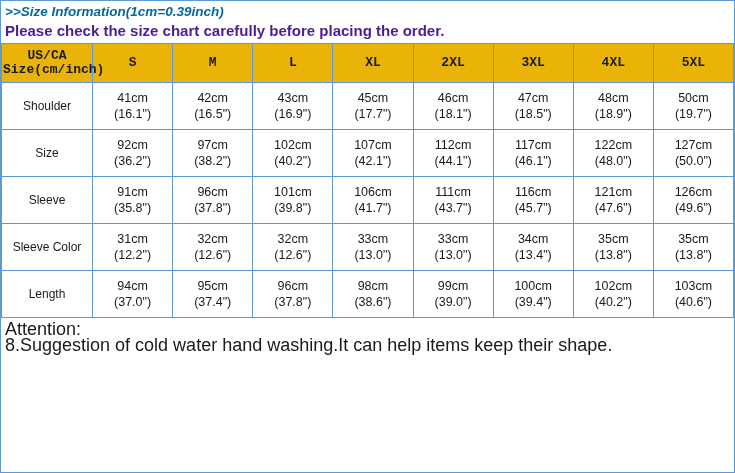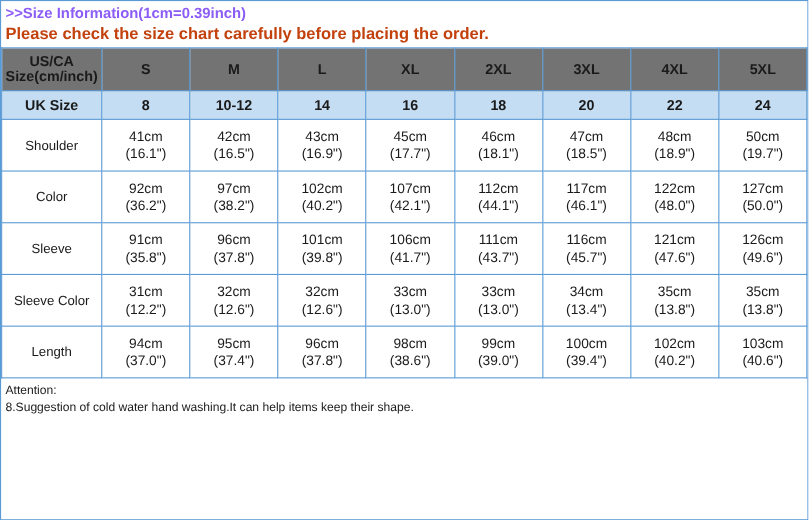--- a/index.html
+++ b/index.html
@@ -19,49 +19,51 @@
     height: 473px;
     box-sizing: border-box;
     border: 1px solid #5b9bd5;
     background: #ffffff;
     display: flex;
     flex-direction: column;
   }
   .header-line {
     font-size: 13.5px;
     font-weight: bold;
-    color: #8b5cf6;
+    color: #0369a1;
     padding: 3px 4px 0 4px;
     line-height: 15px;
+    font-style: italic;
   }
   .subheader-line {
     font-size: 15px;
     font-weight: bold;
-    color: #c2410c;
+    color: #4c1d95;
     padding: 3px 4px 4px 4px;
     line-height: 17px;
   }
   table.size-table {
     border-collapse: collapse;
     width: 100%;
     table-layout: fixed;
   }
   table.size-table td {
     border: 1px solid #5b9bd5;
     text-align: center;
     vertical-align: middle;
     font-size: 12.5px;
     padding: 2px 1px;
   }
   tr.row-head td {
-    background: #737373;
+    background: #eab308;
     font-weight: bold;
     font-size: 13px;
     height: 34px;
     line-height: 14px;
+    font-family: Liberation Mono, monospace;
   }
   tr.row-uk td, tr.row-au td {
     background: #c5ddf2;
     font-weight: bold;
     font-size: 13px;
     height: 21px;
   }
   tr.row-data td {
     background: #ffffff;
     height: 42px;
@@ -72,21 +74,21 @@
   }
   .cm {
     display: block;
     text-align: center;
   }
   .inch {
     display: block;
   }
   .attention {
     padding: 4px 20px 2px 4px;
-    font-size: 11px;
+    font-size: 18px;
     line-height: 15.5px;
     color: #1a1a1a;
   }
   .attention div {
     white-space: pre-wrap;
   }
   .col-label { width: 88px; }
 </style>
 </head>
 <body>
@@ -106,31 +108,20 @@
         <td>S</td>
         <td>M</td>
         <td>L</td>
         <td>XL</td>
         <td>2XL</td>
         <td>3XL</td>
         <td>4XL</td>
         <td>5XL</td>
       </tr>
 
-      <tr class="row-uk">
-        <td class="col-label">UK Size</td>
-        <td>8</td>
-        <td>10-12</td>
-        <td>14</td>
-        <td>16</td>
-        <td>18</td>
-        <td>20</td>
-        <td>22</td>
-        <td>24</td>
-      </tr>
 
 
       <tr class="row-data">
         <td class="col-label label-cell">Shoulder</td>
         <td>
             <span class="cm">41cm</span>
             <span class="inch">(16.1")</span>
           </td>
         <td>
             <span class="cm">42cm</span>
@@ -156,21 +147,21 @@
             <span class="cm">48cm</span>
             <span class="inch">(18.9")</span>
           </td>
         <td>
             <span class="cm">50cm</span>
             <span class="inch">(19.7")</span>
           </td>
       </tr>
 
       <tr class="row-data">
-        <td class="col-label label-cell">Color</td>
+        <td class="col-label label-cell">Size</td>
         <td>
             <span class="cm">92cm</span>
             <span class="inch">(36.2")</span>
           </td>
         <td>
             <span class="cm">97cm</span>
             <span class="inch">(38.2")</span>
           </td>
         <td>
             <span class="cm">102cm</span>

